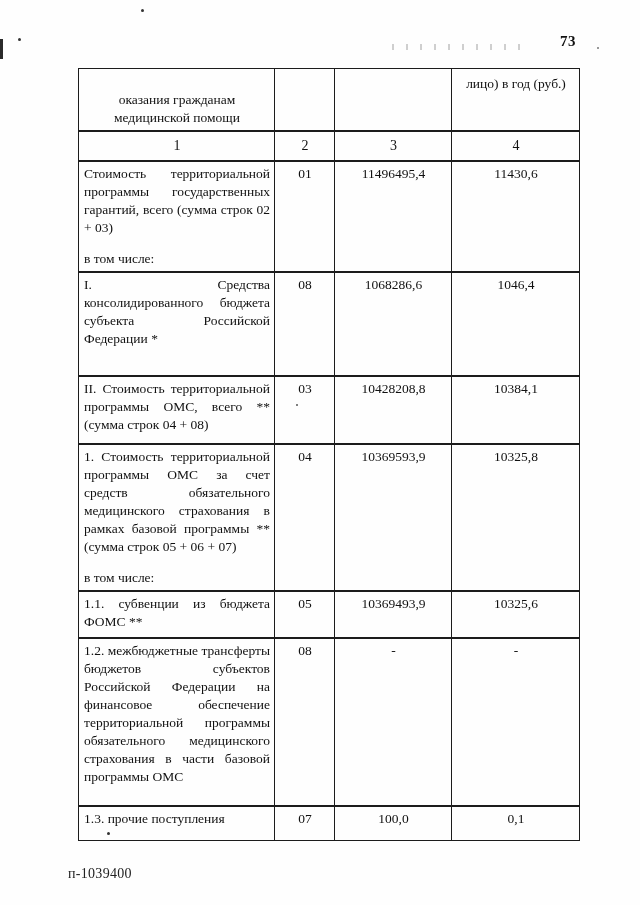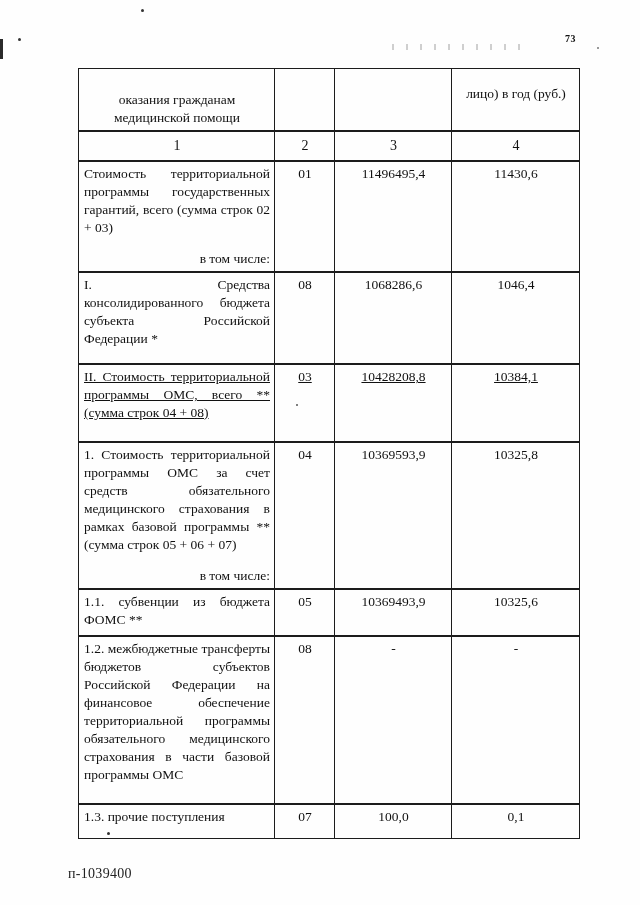--- a/index.html
+++ b/index.html
@@ -11,21 +11,21 @@
     background: #fefefe;
     font-family: "Liberation Serif", "DejaVu Serif", serif;
     color: #111;
     overflow: hidden;
   }
   .page-number {
     position: absolute;
     top: 33px;
     right: 64px;
     font-weight: bold;
-    font-size: 10px;
+    font-size: 15px;
     letter-spacing: 0.5px;
   }
   .doc-table-wrap {
     position: absolute;
     left: 78px;
     top: 68px;
     width: 501px;
   }
   table.doc-table {
     border-collapse: collapse;
@@ -43,26 +43,26 @@
     border-top-width: 2px;
     vertical-align: top;
     padding: 3px 4px 3px 5px;
     overflow: hidden;
   }
   table.doc-table tr.hdr td { border-top-width: 1.5px; }
   td.cell-label { text-align: justify; }
   td.cell-num, td.cell-val { text-align: center; }
   .hdr td { text-align: center; }
   .hdr .hdr-c1 { padding-top: 22px; }
-  .hdr .hdr-c4 { padding-top: 16px; text-align: center; }
+  .hdr .hdr-c4 { padding-top: 6px; text-align: center; }
   tr.colnums td { text-align: center; height: 30px; padding-top: 5px; font-size: 14px; }
-  .sublabel { margin-top: 13px; text-align: right; }
+  .sublabel { margin-top: 13px; text-align: left; }
   .row-h0 { height: 110px; padding-left: 28px; }
-  .row-h1 { height: 92px; margin-left: 13px; }
-  .row-h2 { height: 78px; text-decoration: underline; }
+  .row-h1 { height: 104px; margin-left: 13px; }
+  .row-h2 { height: 68px; }
   .row-h3 { height: 131px; }
   .row-h4 { height: 47px; margin-left: 16px; }
   .row-h5 { height: 168px; }
   .row-h6 { height: 34px; }
   .hdr-row { height: 44px; }
   .footer-code {
     position: absolute;
     left: 68px;
     top: 866px;
     font-size: 14px;

